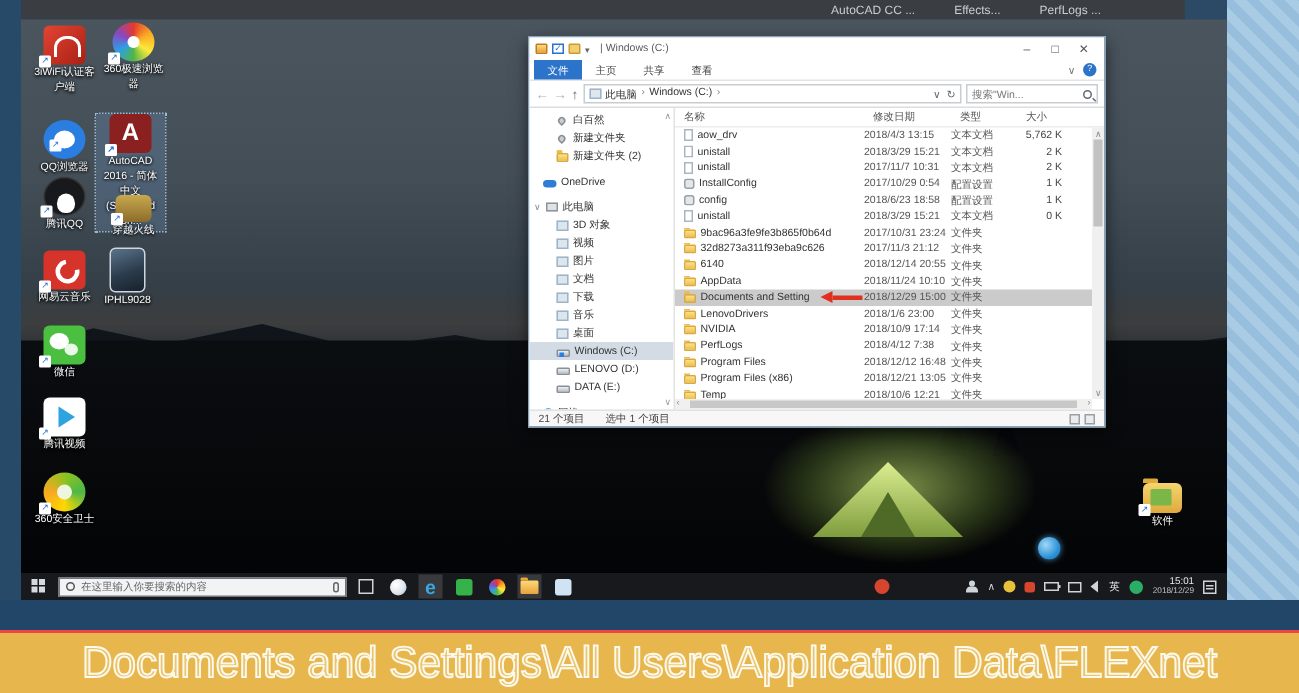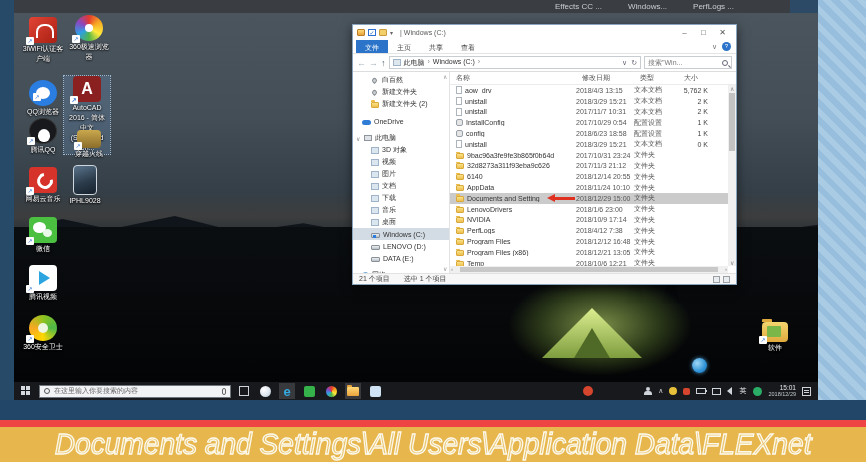--- a/index.html
+++ b/index.html
@@ -7,21 +7,21 @@
   .frame{position:relative;width:866px;height:462px;overflow:hidden;background:#25486a;}
 
   
   .left-bar{position:absolute;left:0;top:0;width:14px;height:420px;background:#274a68;}
   .top-strip{position:absolute;left:14px;top:0;width:776px;height:13px;background:#3a3e43;display:flex;align-items:center;justify-content:flex-end;padding-right:56px;gap:26px;}
   .top-strip span{font-size:8px;color:#c9cdd2;white-space:nowrap;}
   .top-strip-end{position:absolute;left:790px;top:0;width:28px;height:13px;background:#2c4a66;}
   .right-panel{position:absolute;left:818px;top:0;width:48px;height:420px;
     background:repeating-linear-gradient(45deg,#a9cbe4 0 6px,#97bedd 6px 12px);}
   .bottom-band{position:absolute;left:0;top:400px;width:866px;height:20px;background:#214668;}
-  .caption{position:absolute;left:0;top:420px;width:866px;height:42px;background:#e7b64c;border-top:7px solid #ef4444;display:flex;align-items:center;justify-content:center;overflow:hidden;font-style:italic;}
+  .caption{position:absolute;left:0;top:420px;width:866px;height:42px;background:#e7b64c;border-top:2px solid #ef4444;display:flex;align-items:center;justify-content:center;overflow:hidden;}
   .caption span{font-size:29px;white-space:nowrap;transform:scaleX(.97);
     color:rgba(236,214,150,.45);-webkit-text-stroke:1.3px rgba(253,252,246,.95);letter-spacing:0;}
 
   
   .desktop{position:absolute;left:14px;top:13px;width:804px;height:369px;overflow:hidden;
     background:linear-gradient(180deg,#4b555e 0%,#434e57 28%,#343f48 48%,#1d242b 66%,#0a0d10 82%,#050607 100%);}
   .horizon-glow{position:absolute;left:0;top:48%;width:100%;height:14%;background:linear-gradient(180deg,rgba(150,110,70,0) 0%,rgba(150,110,70,.16) 50%,rgba(150,110,70,0) 100%);}
   .mountains{position:absolute;left:0;top:47%;width:100%;height:20%;background:#10151b;
     clip-path:polygon(0 62%,6% 44%,12% 58%,20% 40%,28% 62%,36% 50%,44% 66%,52% 48%,60% 58%,68% 42%,76% 60%,84% 50%,92% 64%,100% 52%,100% 100%,0 100%);}
   .ground{position:absolute;left:0;top:58%;width:100%;height:42%;background:linear-gradient(#0b0e11,#030405);}
@@ -183,22 +183,22 @@
   .clock .d{font-size:5.5px;color:#c3c8cd;}
   .action{width:9px;height:9px;border:1px solid #cfd4da;position:relative;}
   .action:after{content:"";position:absolute;left:1px;top:2px;width:5px;height:1px;background:#cfd4da;box-shadow:0 2px 0 #cfd4da;}
 </style>
 </head>
 <body>
 
 <div class="frame">
   <div class="left-bar"></div>
   <div class="top-strip">
-    <span>Effects CC ...</span>
-    <span>Windows...</span>
+    <span>AutoCAD CC ...</span>
+    <span>Effects...</span>
     <span>PerfLogs ...</span>
   </div>
   <div class="top-strip-end"></div>
   <div class="right-panel"></div>
 
   <div class="desktop">
     <div class="horizon-glow"></div>
     <div class="mountains"></div>
     <div class="ground"></div>
     <div class="tree" style="left:586px;top:227px;"></div>

